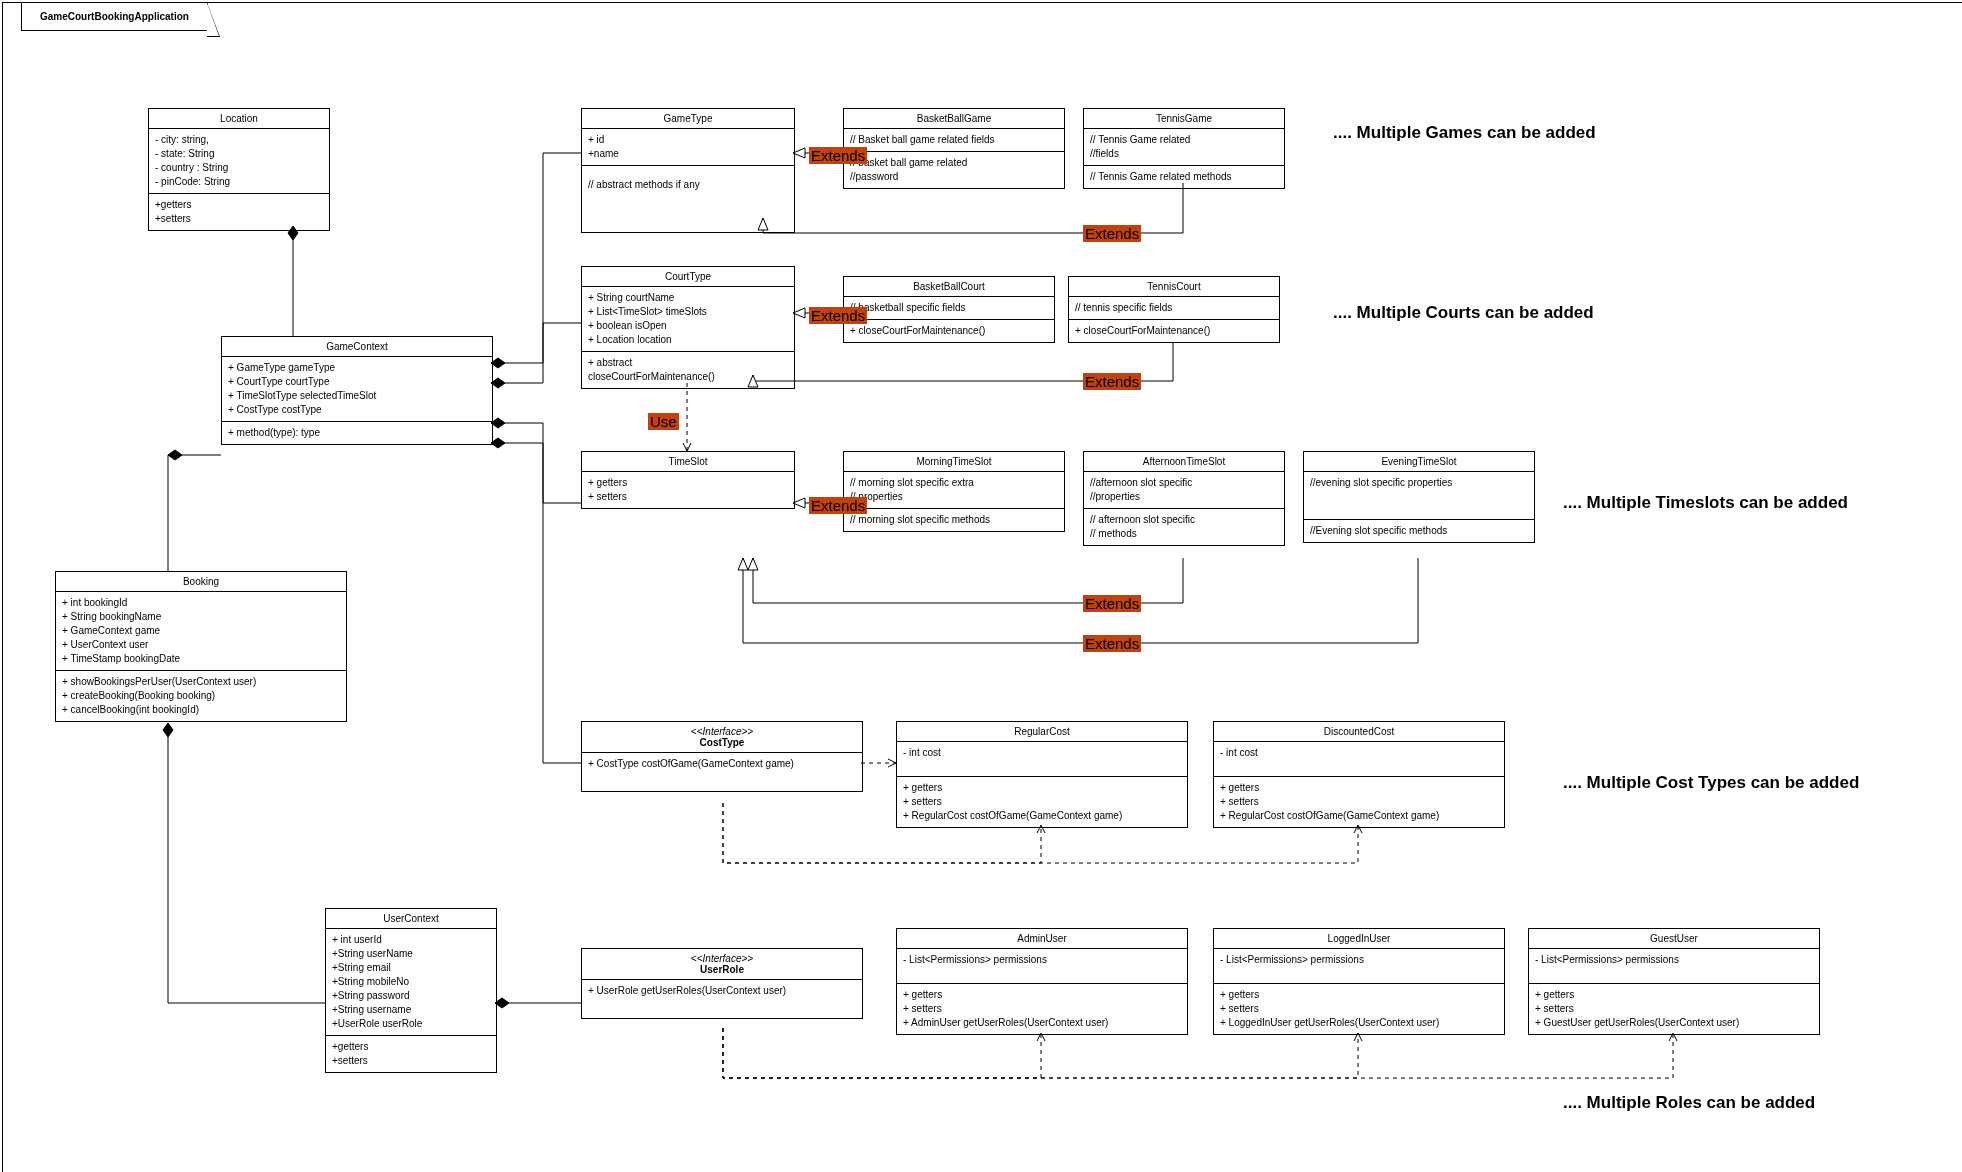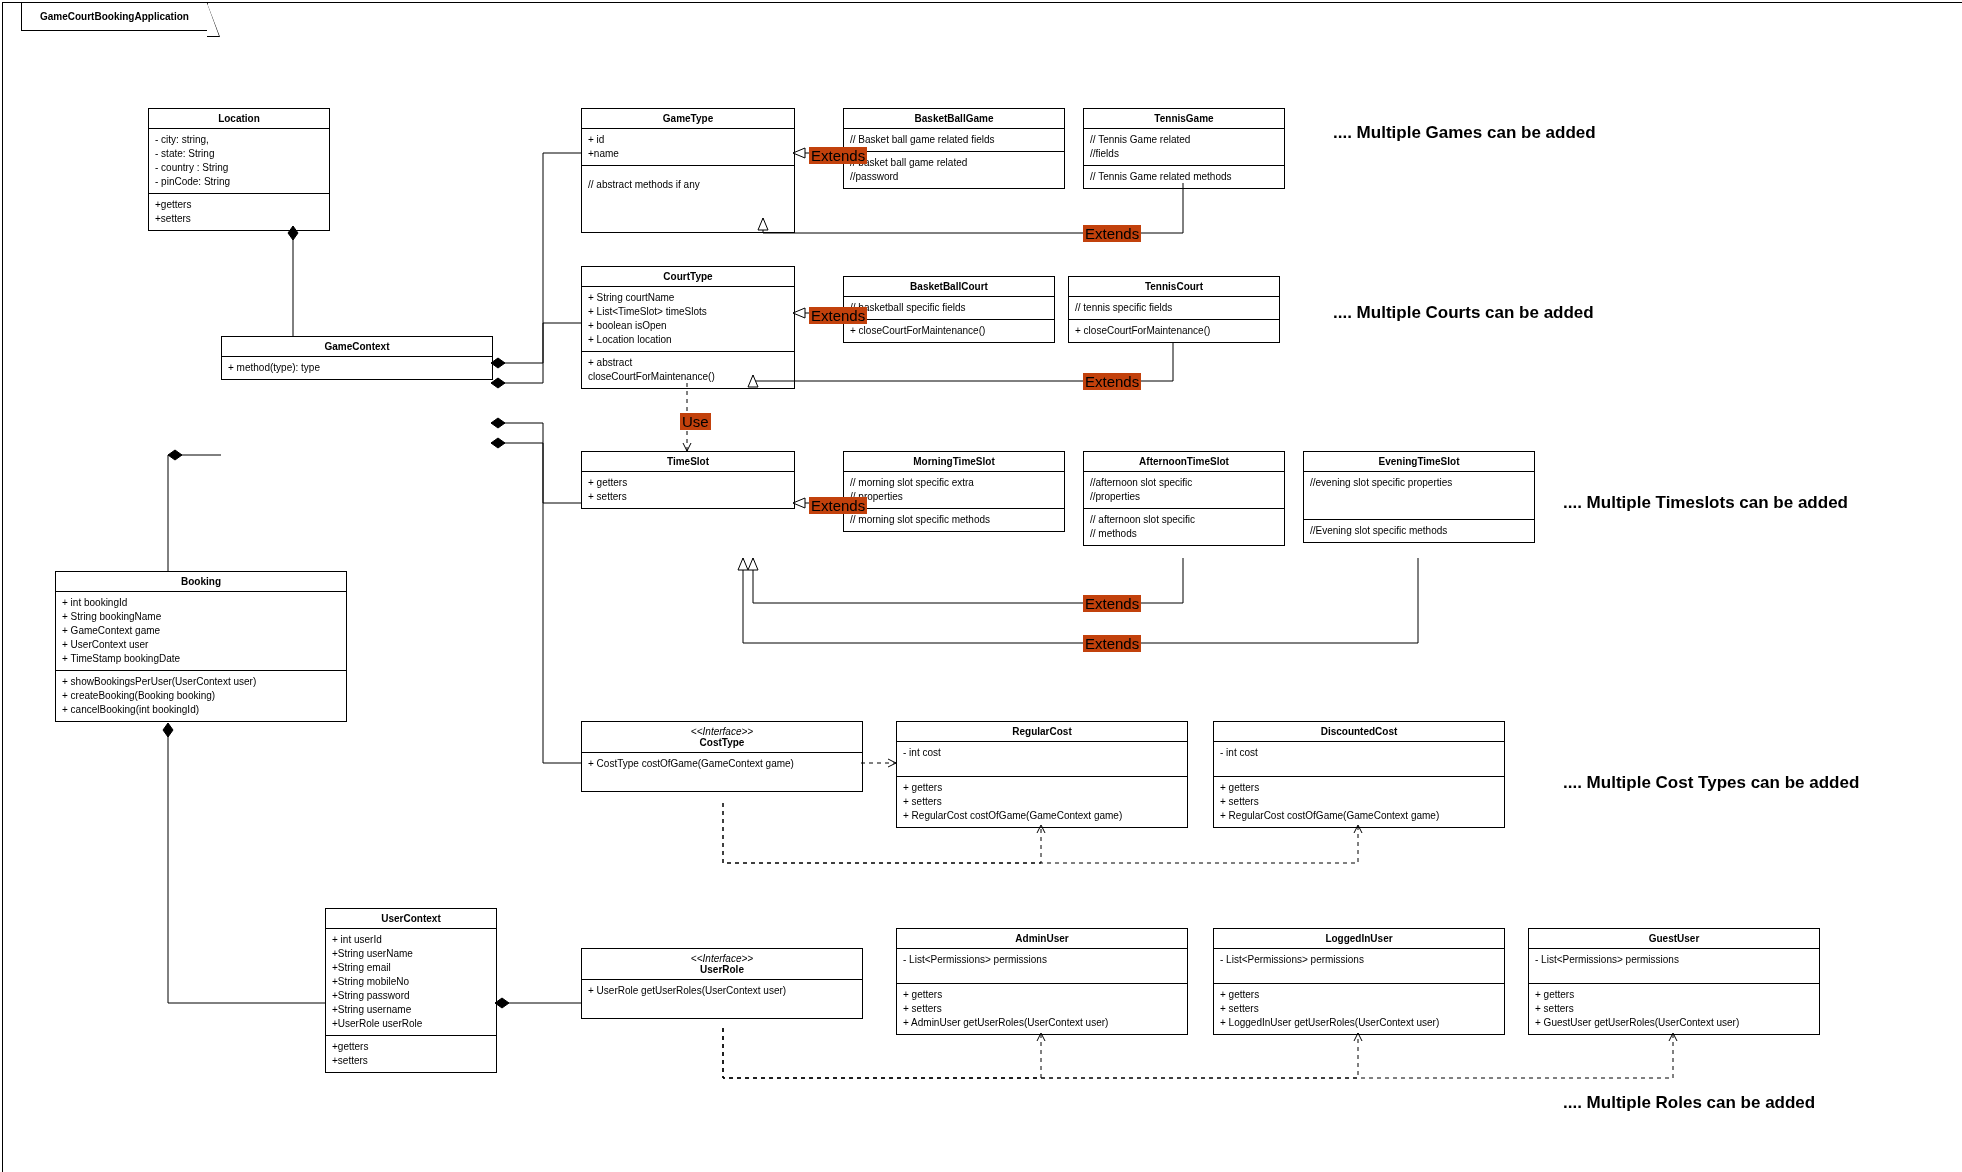--- a/index.html
+++ b/index.html
@@ -1,41 +1,42 @@
 <!DOCTYPE html>
 <html><head>
 <meta charset="utf-8">
 <style>
 body{margin:0;font-family:Arial,sans-serif;font-size:10px;color:#000;background:#fff}
 .canvas{position:relative;width:1962px;height:1172px;border:1px solid #000;margin:2px}
 .title-tab{position:absolute;left:18px;top:0;border:1px solid #000;border-top:none;padding:8px 18px;font-weight:bold;background:#fff}
 .title-tab::after{content:"";position:absolute;right:-12px;top:0;width:0;height:0;border-top:33px solid transparent;border-left:12px solid #fff}
 .title-tab::before{content:"";position:absolute;right:-13px;top:0;width:0;height:0;border-top:34px solid transparent;border-left:13px solid #000}
 .box{position:absolute;border:1px solid #000;background:#fff}
-.box .hdr{border-bottom:1px solid #000;text-align:center;font-weight:bold;padding:4px}
+.box .hdr{border-bottom:1px solid #000;text-align:center;font-weight:normal;padding:4px}
 .box .sec{border-bottom:1px solid #000;padding:4px 6px;line-height:1.4}
 .box .sec:last-child{border-bottom:none}
 .note{position:absolute;font-weight:bold;font-size:17px}
 svg.conn{position:absolute;left:0;top:0;width:1962px;height:1172px;pointer-events:none}
 .lbl{position:absolute;font-size:15px;background:#c2410c;padding:0 2px}
 </style>
 </head>
 <body>
 
 <div class="canvas">
   <div class="title-tab">GameCourtBookingApplication</div>
 
   <div class="box" style="left:145px;top:105px;width:180px">
     <div class="hdr">Location</div>
     <div class="sec"><span>- city: string,</span><br><span>- state: String</span><br><span>- country : String</span><br><span>- pinCode: String</span></div>
     <div class="sec"><span>+getters</span><br><span>+setters</span></div>
   </div>
 
   <div class="box" style="left:218px;top:333px;width:270px">
     <div class="hdr">GameContext</div>
+    <div class="sec"><span>+ GameType gameType</span><br><span>+ CourtType courtType</span><br><span>+ TimeSlotType selectedTimeSlot</span><br><span>+ CostType costType</span></div>
     <div class="sec"><span>+ method(type): type</span></div>
   </div>
 
   <div class="box" style="left:52px;top:568px;width:290px">
     <div class="hdr">Booking</div>
     <div class="sec"><span>+ int bookingId</span><br><span>+ String bookingName</span><br><span>+ GameContext game</span><br><span>+ UserContext user</span><br><span>+ TimeStamp bookingDate</span></div>
     <div class="sec"><span>+ showBookingsPerUser(UserContext user)</span><br><span>+ createBooking(Booking booking)</span><br><span>+ cancelBooking(int bookingId)</span></div>
   </div>
 
   <div class="box" style="left:578px;top:105px;width:212px">
@@ -186,17 +187,17 @@
 
     <path d="M720,1025 L720,1075 L1038,1075 L1038,1030" stroke="#000" fill="none" stroke-dasharray="4" marker-end="url(#arr)"></path>
     <path d="M720,1025 L720,1075 L1355,1075 L1355,1030" stroke="#000" fill="none" stroke-dasharray="4" marker-end="url(#arr)"></path>
     <path d="M720,1025 L720,1075 L1670,1075 L1670,1030" stroke="#000" fill="none" stroke-dasharray="4" marker-end="url(#arr)"></path>
   </svg>
 
   <div class="lbl" style="left:806px;top:144px">Extends</div>
   <div class="lbl" style="left:1080px;top:222px">Extends</div>
   <div class="lbl" style="left:806px;top:304px">Extends</div>
   <div class="lbl" style="left:1080px;top:370px">Extends</div>
-  <div class="lbl" style="left:677px;top:410px">Use</div>
+  <div class="lbl" style="left:645px;top:410px">Use</div>
   <div class="lbl" style="left:806px;top:494px">Extends</div>
   <div class="lbl" style="left:1080px;top:592px">Extends</div>
   <div class="lbl" style="left:1080px;top:632px">Extends</div>
 </div>
 
 </body></html>

